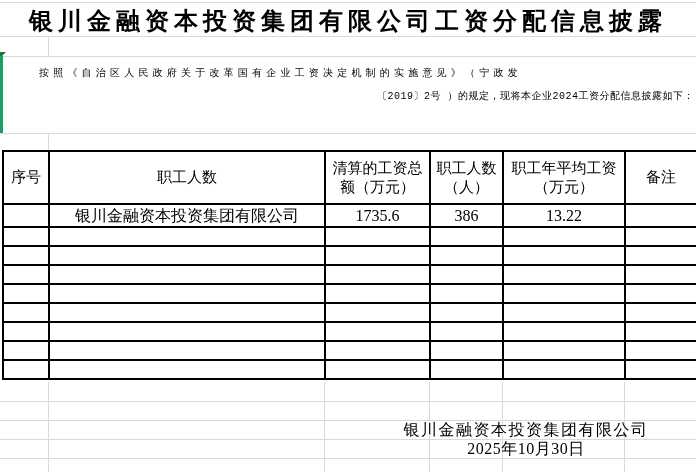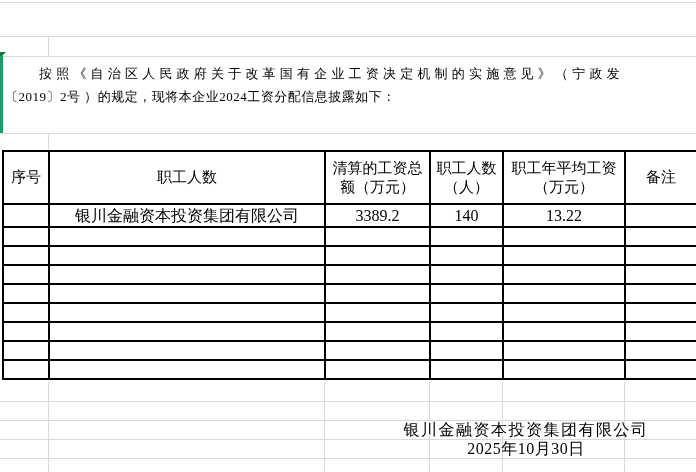--- a/index.html
+++ b/index.html
@@ -14,23 +14,23 @@
   .green-bar{position:absolute;left:0;top:56px;width:3px;height:77px;background:var(--green,#14a164);}
   .green-tri{position:absolute;left:0;top:52px;width:0;height:0;
     border-top:6px solid var(--greendark,#0b7a33);border-right:6px solid transparent;}
   
   .title{
     position:absolute;left:0;top:7px;width:696px;text-align:center;
     font-family:"Liberation Sans","DejaVu Sans",sans-serif;
     font-weight:bold;font-size:24px;line-height:27px;letter-spacing:5px;white-space:nowrap;
   }
   
-  .intro{position:absolute;left:5px;top:62px;width:689px;font-size:13px;}
+  .intro{position:absolute;left:5px;top:62px;width:689px;font-size:10px;font-family:Liberation Mono, monospace;}
   .intro .l1{letter-spacing:4.2px;text-indent:34px;line-height:23px;white-space:nowrap;}
-  .intro .l2{letter-spacing:0.5px;line-height:23px;white-space:nowrap;}
+  .intro .l2{letter-spacing:0.5px;line-height:23px;white-space:nowrap;text-align:right;}
   
   table.disclosure{
     position:absolute;left:2px;top:150px;width:694px;
     border-collapse:collapse;table-layout:fixed;border-radius:13px;
   }
   table.disclosure th,table.disclosure td{
     border:2px solid var(--line,#000);text-align:center;vertical-align:middle;
     padding:0 2px;overflow:hidden;
   }
   table.disclosure th{font-weight:normal;font-size:15px;line-height:19px;height:51px;}
@@ -61,20 +61,21 @@
   <div class="gl-v" style="left:48px;top:133px;height:17px"></div>
   <div class="gl-v" style="left:48px;top:382px;height:90px"></div>
   <div class="gl-v" style="left:324px;top:382px;height:90px"></div>
   <div class="gl-v" style="left:429px;top:382px;height:90px"></div>
   <div class="gl-v" style="left:502px;top:382px;height:90px"></div>
   <div class="gl-v" style="left:624px;top:382px;height:90px"></div>
 
   <div class="green-tri"></div>
   <div class="green-bar"></div>
 
+  <div class="title">银川金融资本投资集团有限公司工资分配信息披露</div>
 
   <div class="intro">
     <div class="l1">按照《自治区人民政府关于改革国有企业工资决定机制的实施意见》（宁政发</div>
     <div class="l2">〔2019〕2号 ）的规定，现将本企业2024工资分配信息披露如下：</div>
   </div>
 
   <table class="disclosure">
     <colgroup>
       <col style="width:46px">
         <col style="width:276px">
@@ -90,22 +91,22 @@
         <th>清算的工资总额（万元）</th>
         <th>职工人数（人）</th>
         <th>职工年平均工资（万元）</th>
         <th>备注</th>
       </tr>
     </thead>
     <tbody>
       <tr class="data-row">
         <td></td>
         <td>银川金融资本投资集团有限公司</td>
-        <td>3389.2</td>
-        <td>140</td>
+        <td>1735.6</td>
+        <td>386</td>
         <td>13.22</td>
         <td></td>
       </tr>
 
     <tr class="empty-row">
           <td></td>
           <td></td>
           <td></td>
           <td></td>
           <td></td>

